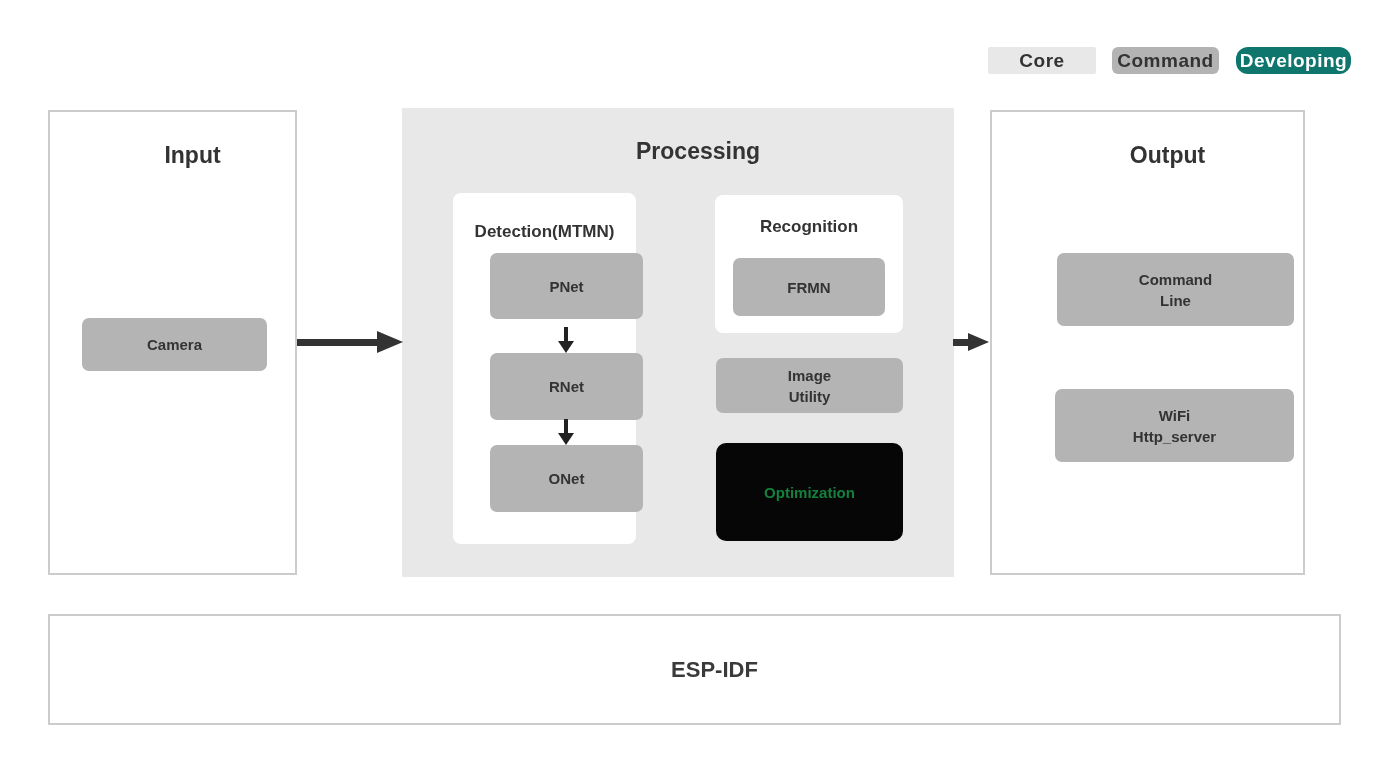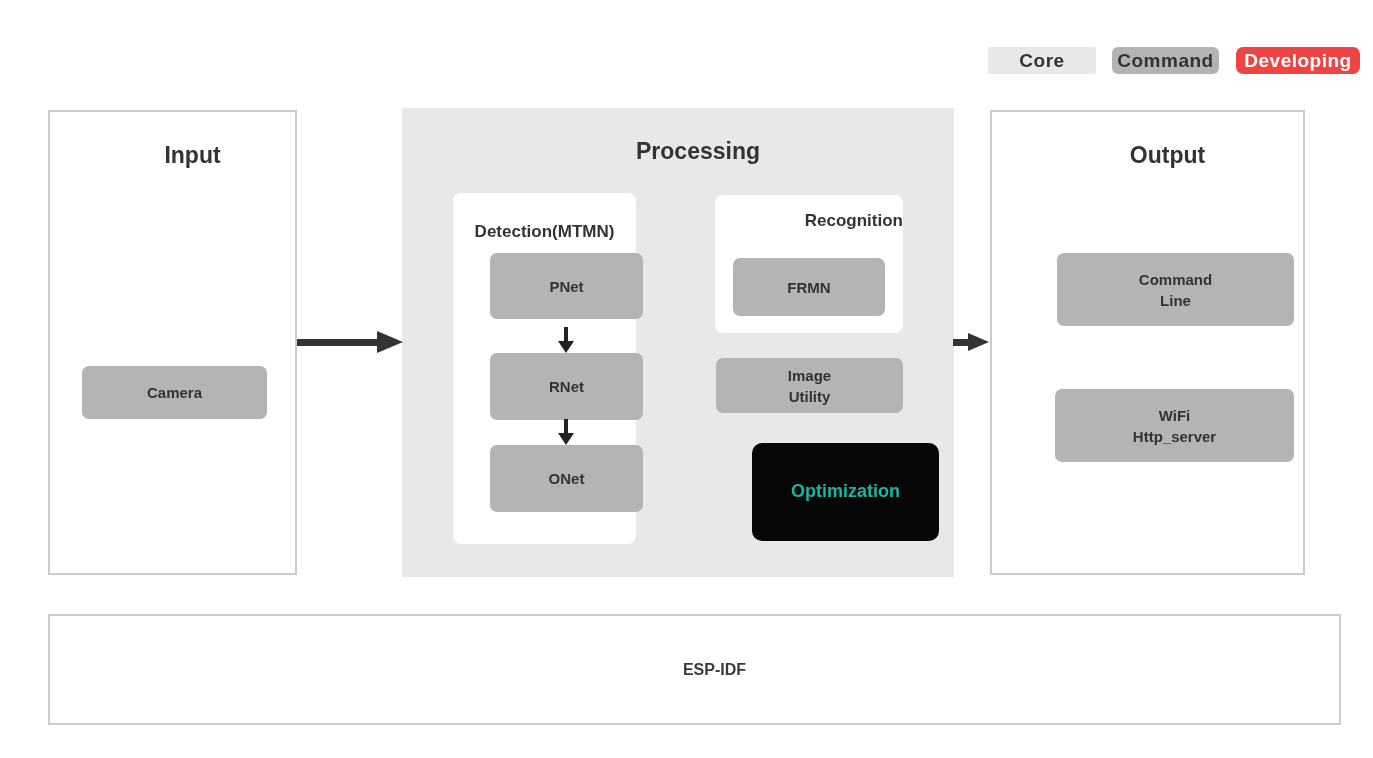--- a/index.html
+++ b/index.html
@@ -7,51 +7,51 @@
   body { font-family: "Liberation Sans", "DejaVu Sans", sans-serif; position: relative; color: #333333; }
 
   
   .chip {
     position: absolute; top: 47px; height: 27px;
     display: flex; align-items: center; justify-content: center;
     font-size: 19px; font-weight: bold; letter-spacing: 0.5px;
   }
   #chip-core       { left: 988px;  width: 108px; background: #e8e8e8; color: #333333; border-radius: 2px; }
   #chip-released   { left: 1112px; width: 107px; background: #b3b3b3; color: #333333; border-radius: 6px; }
-  #chip-developing { left: 1236px; width: 124px; background: #ef4444; color: #ffffff; border-radius: 7px; }
+  #chip-developing { left: 1236px; width: 115px; background: #0f766e; color: #ffffff; border-radius: 12px; }
 
   
   .panel { position: absolute; background: #ffffff; border: 2px solid #cccccc; padding-left: 40px; }
   #panel-input      { left: 48px;  top: 110px; width: 249px;  height: 465px; }
   #panel-processing { left: 402px; top: 108px; width: 552px;  height: 469px; background: #e8e8e8; border: none; }
   #panel-output     { left: 990px; top: 110px; width: 315px;  height: 465px; }
   #panel-espidf     { left: 48px;  top: 614px; width: 1293px; height: 111px;
                       display: flex; align-items: center; justify-content: center; }
 
   .panel-title { margin-top: 30px; text-align: center; font-size: 23px; font-weight: bold; color: #333333; }
-  .foundation-title { font-size: 16px; font-weight: bold; color: #3a3a3a; }
+  .foundation-title { font-size: 22px; font-weight: bold; color: #3a3a3a; }
 
   
   .group { position: absolute; background: #ffffff; border-radius: 8px; }
   #group-detection   { left: 51px;  top: 85px; width: 183px; height: 351px; }
   #group-recognition { left: 313px; top: 87px; width: 188px; height: 138px; }
   .group-title { text-align: center; font-size: 17px; font-weight: bold; color: #333333; }
   #group-detection .group-title   { margin-top: 29px; }
-  #group-recognition .group-title { margin-top: 16px; text-align: right; }
+  #group-recognition .group-title { margin-top: 22px; }
 
   
   .node {
     position: absolute; background: #b4b4b4; border-radius: 7px;
     display: flex; align-items: center; justify-content: center;
     font-size: 15px; font-weight: bold; color: #333333;
     text-align: center; white-space: pre-line; line-height: 1.4;
   }
-  .node.dark { background: #060606; color: #14b8a6; font-size: 18px; border-radius: 10px; margin-left: 36px; }
+  .node.dark { background: #060606; color: #15803d; font-size: 15px; border-radius: 10px; }
 
-  #node-camera       { left: 32px;  top: 206px; width: 185px; height: 53px; margin-top: 48px; }
+  #node-camera       { left: 32px;  top: 206px; width: 185px; height: 53px; }
 
   #node-pnet         { left: 37px;  top: 60px;  width: 153px; height: 66px; }
   #node-rnet         { left: 37px;  top: 160px; width: 153px; height: 67px; }
   #node-onet         { left: 37px;  top: 252px; width: 153px; height: 67px; }
   #node-frmn         { left: 18px;  top: 63px;  width: 152px; height: 58px; }
 
   #node-image-utility { left: 314px; top: 250px; width: 187px; height: 55px; }
   #node-optimization  { left: 314px; top: 335px; width: 187px; height: 98px; }
 
   #node-command-line { left: 65px;  top: 141px; width: 237px; height: 73px; }

